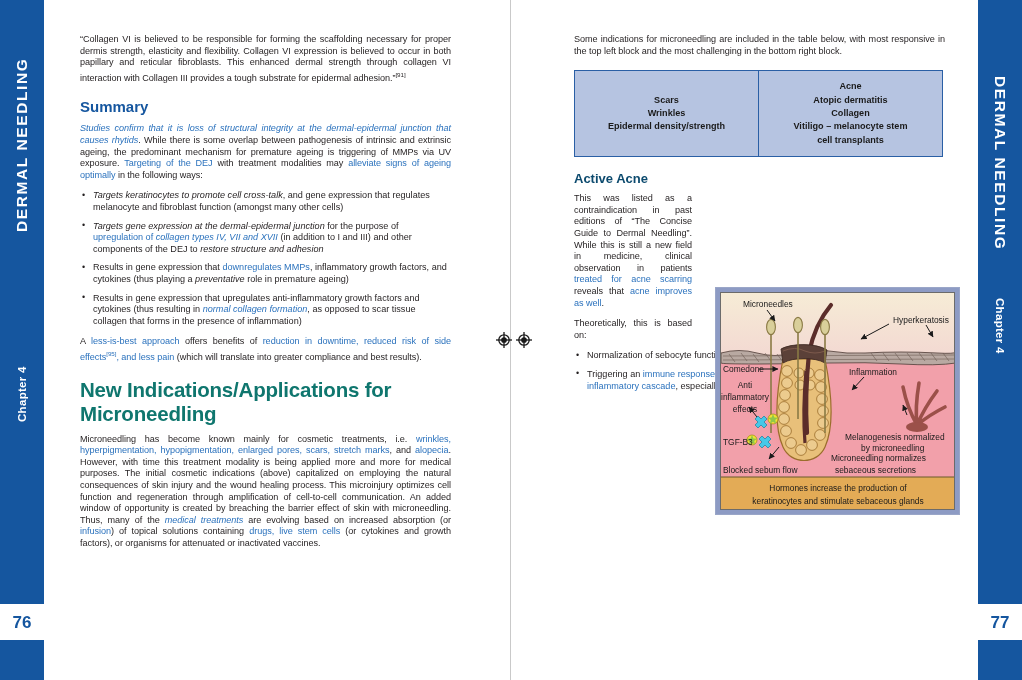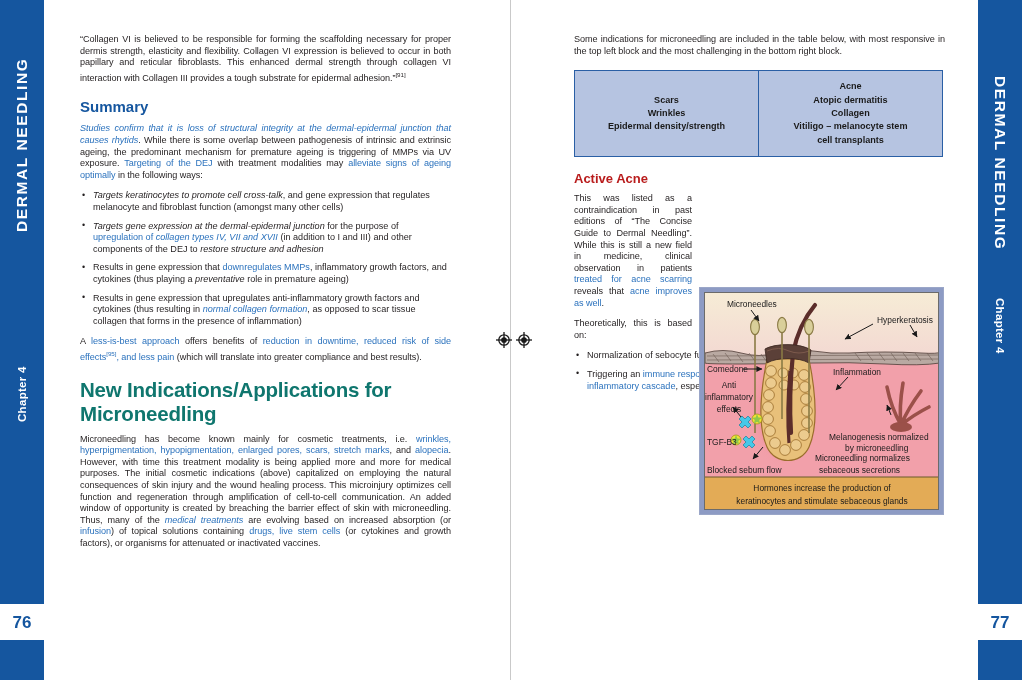--- a/index.html
+++ b/index.html
@@ -61,21 +61,21 @@
   .lead{margin-bottom:13px;}
   .h1{
     color:#0f766e;font-weight:bold;font-stretch:condensed;
     font-size:20.5px;line-height:24px;margin:14px 0 8px 0;letter-spacing:-.2px;
   }
   .h2{
     color:#15569f;font-weight:bold;font-stretch:condensed;
     font-size:15px;line-height:19px;margin:2px 0 7px 0;
   }
   .h3{
-    color:#b91c1c;font-weight:bold;font-stretch:condensed;
+    color:#0c4a6e;font-weight:bold;font-stretch:condensed;
     font-size:13px;line-height:17px;margin:13px 0 6px 0;
   }
   .blue{color:#2b72bd;text-align:center;}
   .it{font-style:italic;}
   .bi{color:#2b72bd;font-style:italic;}
   sup{font-size:6.2px;vertical-align:super;}
 
   ul{margin:0 0 9px 0;padding:0;list-style:none;}
   li{position:relative;padding-left:13px;margin-bottom:7px;
      font-size:9.1px;line-height:11.6px;text-align:left;}
@@ -90,21 +90,21 @@
     border:1px solid #2a5fa5;text-align:center;vertical-align:middle;
     font-size:9.1px;font-weight:bold;line-height:13.4px;padding:9px 8px;
     color:#1a1a1a;
   }
   td.blucell{background:#b6c4e1;}
   td.graycell{background:#dcdcdc;}
   td .ln{display:block;}
 
   
   .figwrap{
-    position:absolute;left:699px;top:287px;width:245px;height:228px;
+    position:absolute;left:715px;top:287px;width:245px;height:228px;
     border:1px solid #9aa6c8;background:#8d9bc4;padding:4px;box-sizing:border-box;
   }
   .figinner{position:relative;width:100%;height:100%;background:#f2e2c8;
             border:1px solid #6b6b6b;box-sizing:border-box;overflow:hidden;}
 
   .acne-col{width:118px;}
 </style>
 </head>
 <body>
 

